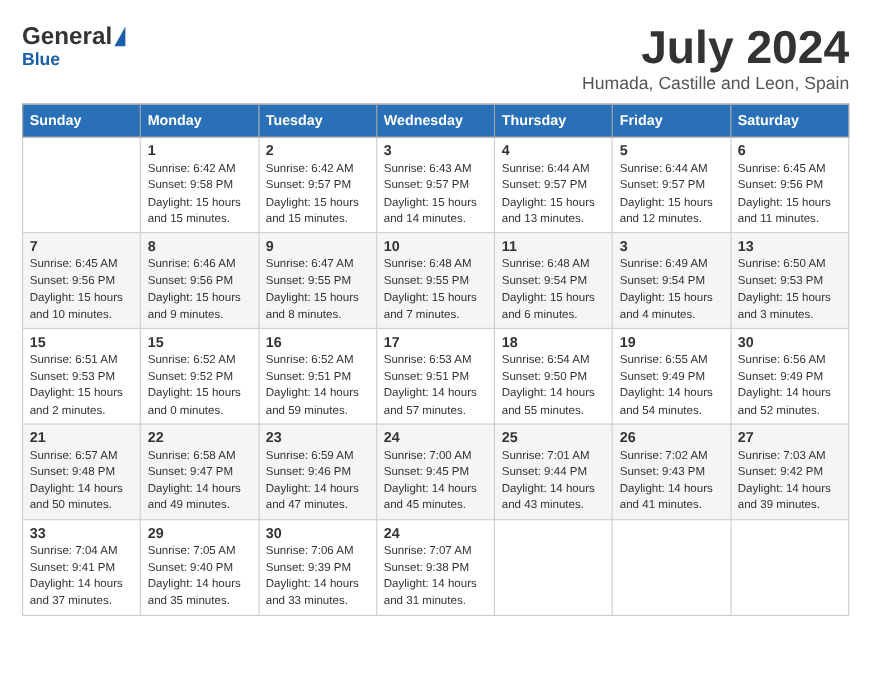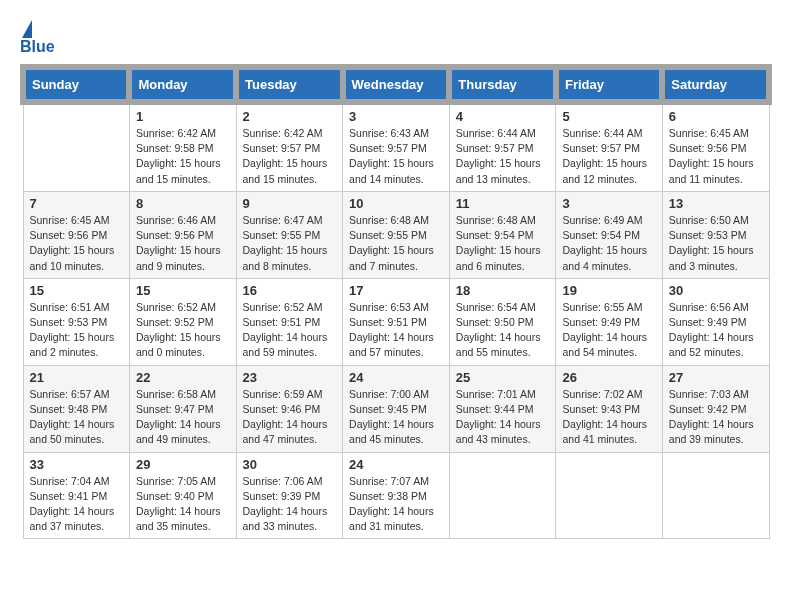--- a/index.html
+++ b/index.html
@@ -63,21 +63,21 @@
       border-collapse: collapse;
       border: 1px solid #ccc;
     }
     .calendar th {
       background: #2970b8;
       color: #fff;
       font-size: 13px;
       font-weight: bold;
       padding: 7px 6px;
       text-align: left;
-      border: 6px solid #a3a3a3;
+      border: 1px solid #a3a3a3;
     }
     .calendar td {
       border: 1px solid #ccc;
       vertical-align: top;
       padding: 4px 6px;
       width: 107px;
       min-height: 80px;
       background: #fff;
     }
     .calendar tr:nth-child(even) td {
@@ -98,23 +98,28 @@
     .empty-cell {
       background: #fff !important;
     }
   </style>
 </head>
 <body>
 
 <div class="header">
   <div class="logo">
     <div class="logo-row">
+      <span class="logo-general">General</span>
       <span class="logo-icon"></span>
     </div>
     <span class="logo-blue">Blue</span>
+  </div>
+  <div class="title-section">
+    <div class="month-title">July 2024</div>
+    <div class="location">Humada, Castille and Leon, Spain</div>
   </div>
 </div>
 
 <table class="calendar">
   <thead>
     <tr>
     <th>Sunday</th>
         <th>Monday</th>
         <th>Tuesday</th>
         <th>Wednesday</th>

